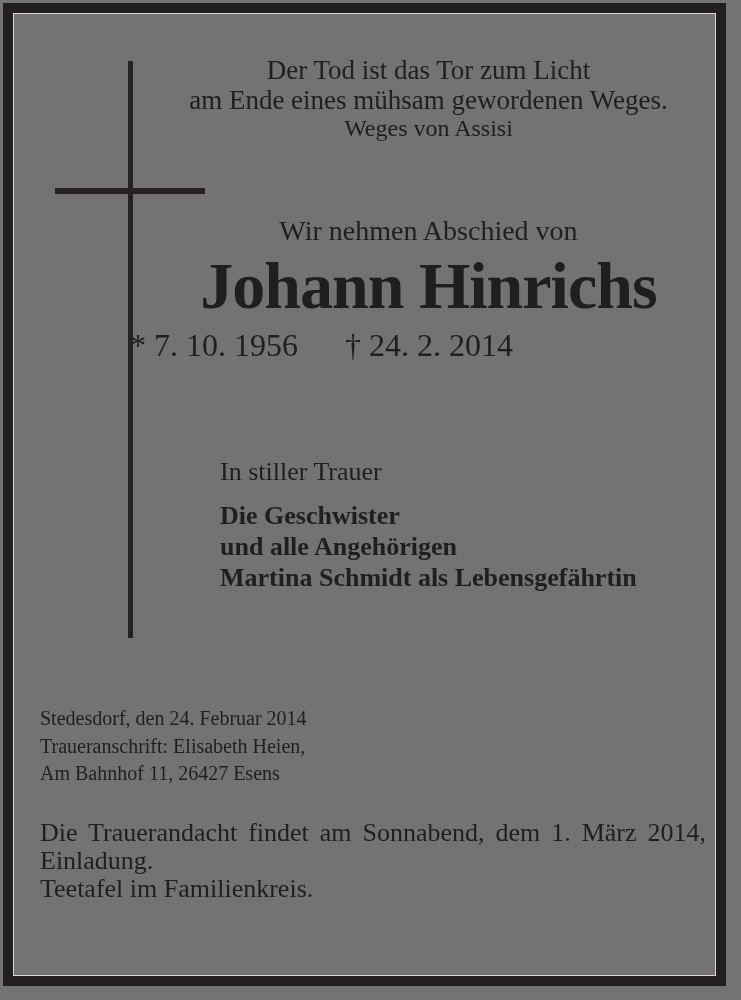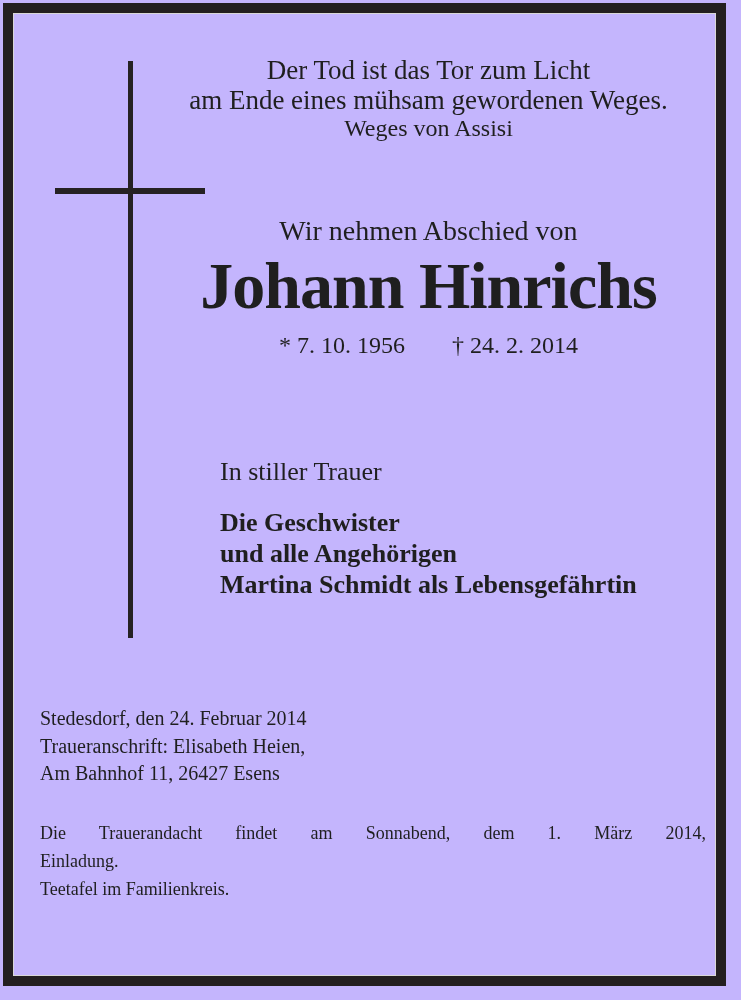--- a/index.html
+++ b/index.html
@@ -8,21 +8,21 @@
     background: #ffffff;
     width: 741px;
     height: 1000px;
     overflow: hidden;
     font-family: "Liberation Serif", "DejaVu Serif", serif;
   }
   .page {
     position: relative;
     width: 741px;
     height: 1000px;
-    background: #c4b5fd;
+    background: #737373;
     color: #1f1f1f;
   }
   .frame {
     position: absolute;
     left: 3px;
     top: 3px;
     width: 723px;
     height: 983px;
     border: 10px solid #231f20;
     box-sizing: border-box;
@@ -66,52 +66,52 @@
     top: 253px;
     font-size: 66px;
     font-weight: bold;
     line-height: 66px;
     letter-spacing: -1px;
     white-space: nowrap;
   }
   .dates-row {
     top: 330px;
     display: flex;
-    justify-content: center;
+    justify-content: flex-start;
     gap: 47px;
-    font-size: 24px;
+    font-size: 32px;
     line-height: 30px;
   }
   
   .mourning-block {
     position: absolute;
     left: 220px;
     top: 458px;
     font-size: 26px;
     line-height: 28px;
   }
   .mourners {
-    margin-top: 21px;
+    margin-top: 14px;
     font-weight: bold;
     line-height: 31px;
   }
   
   .address-block {
     position: absolute;
     left: 40px;
     top: 705px;
     font-size: 20px;
     line-height: 27.5px;
   }
   .service-block {
     position: absolute;
     left: 40px;
     top: 819px;
     width: 666px;
-    font-size: 18px;
+    font-size: 26px;
     line-height: 28.2px;
   }
   .jl {
     text-align: justify;
     text-align-last: justify;
     word-spacing: -2px;
     white-space: normal;
   }
 </style>
 </head>

